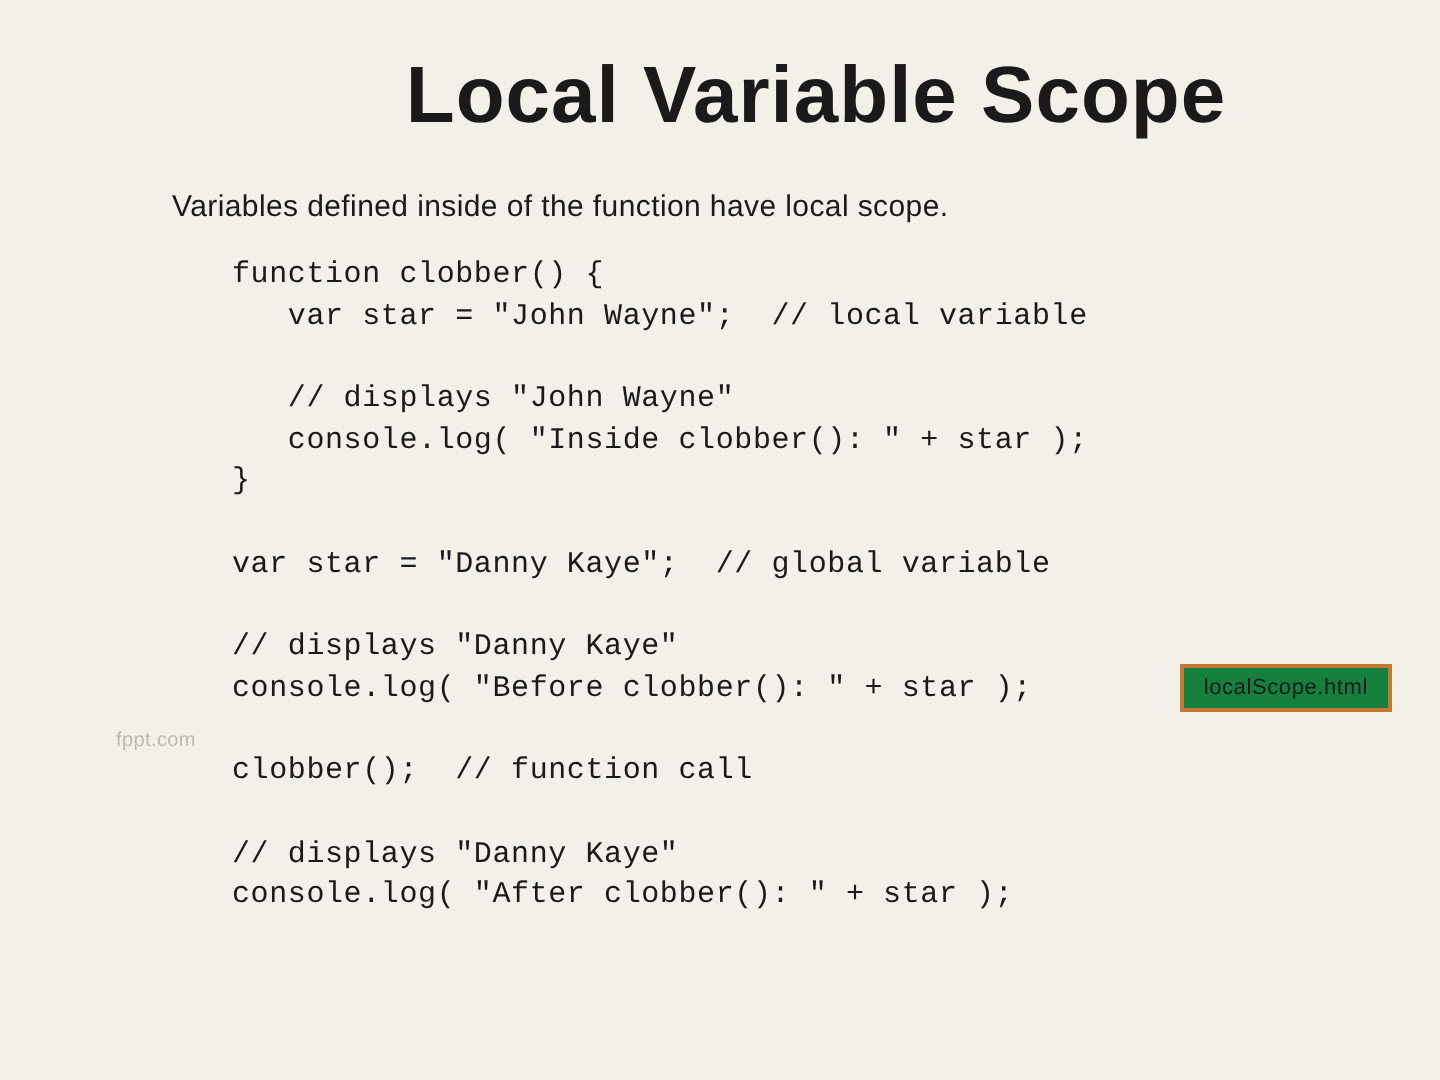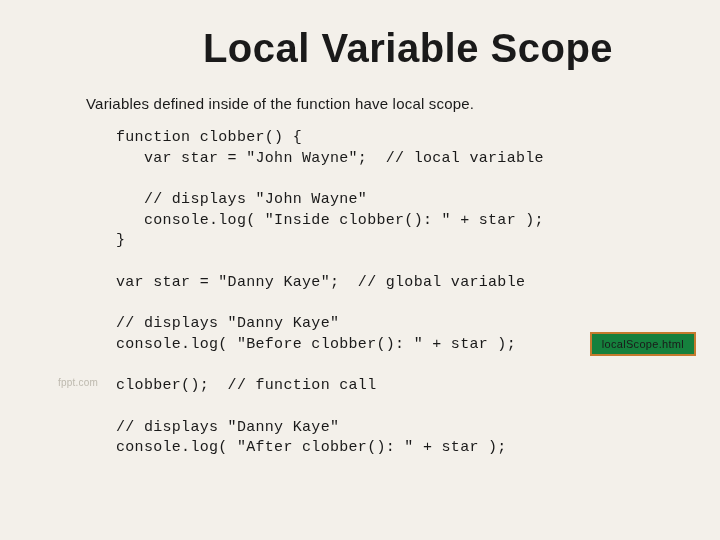--- a/index.html
+++ b/index.html
@@ -55,21 +55,21 @@
   .page-num {
     position: absolute;
     right: 28px;
     bottom: 34px;
     font-size: 16px;
     color: #2a2a2a;
   }
   .watermark {
     position: absolute;
     left: 10px;
-    bottom: 0;
+    bottom: 12px;
     font-size: 10px;
     color: #bdb9ae;
     letter-spacing: 0.2px;
   }
 </style>
 </head>
 <body>
 
 <div class="slide">
   <h1 class="title">Local Variable Scope</h1>

